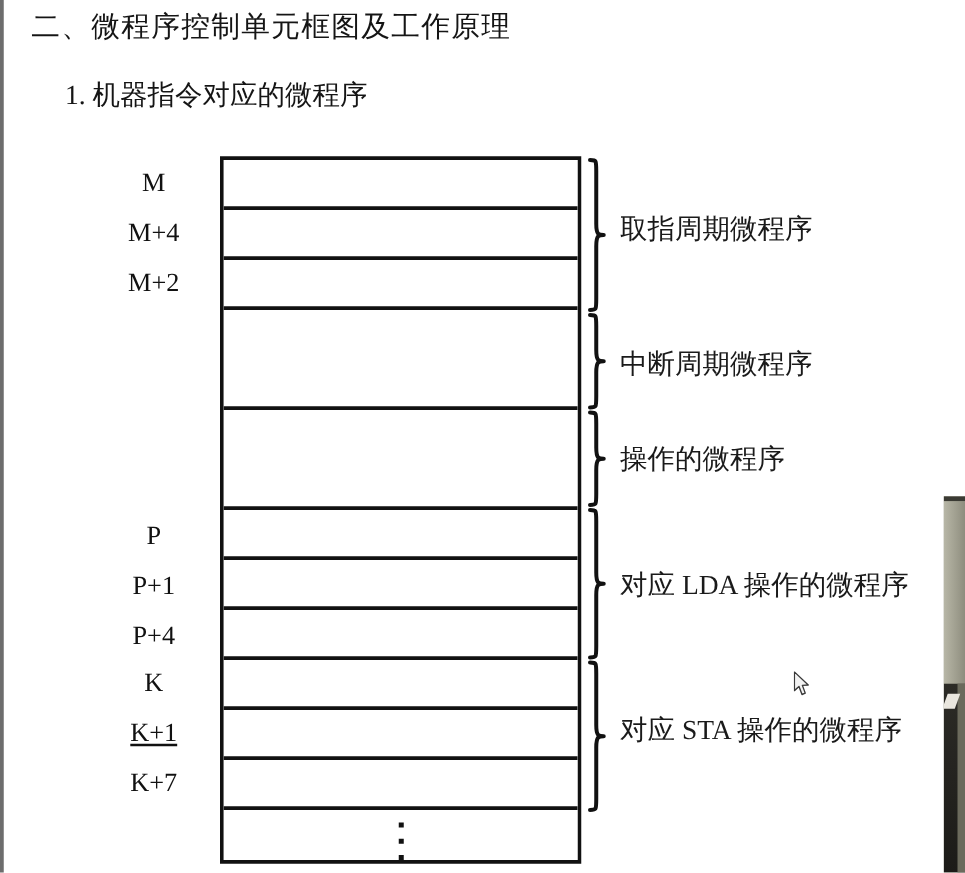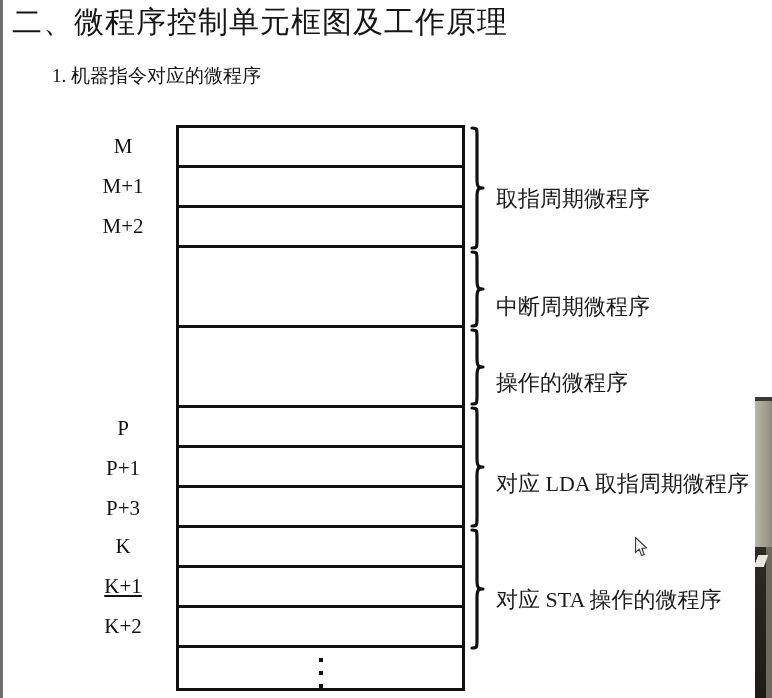--- a/index.html
+++ b/index.html
@@ -20,33 +20,33 @@
   #edge-left {
     position: absolute;
     left: 0; top: 0;
     width: 3px; height: 698px;
     background: #6d6d6d;
   }
 
   
   #slide-title {
     position: absolute;
-    left: 12px;
+    left: 25px;
     top: 2px;
-    font-size: 30px;
+    font-size: 23px;
     line-height: 40px;
     letter-spacing: 1px;
     white-space: nowrap;
     color: #151515;
   }
   #slide-subtitle {
     position: absolute;
     left: 52px;
     top: 58px;
-    font-size: 19px;
+    font-size: 22px;
     line-height: 36px;
     white-space: nowrap;
     color: #151515;
   }
 
   
   #memory-table {
     position: absolute;
     left: 176px;
     top: 125px;
@@ -102,21 +102,20 @@
     color: #111;
     overflow: hidden;
   }
   .brace svg { display: block; }
   .annotation {
     position: absolute;
     font-size: 22px;
     line-height: 26px;
     white-space: nowrap;
     color: #1a1a1a;
-    margin-top: 16px;
   }
 
   
   #video-overlay {
     position: absolute;
     left: 755px;
     top: 397px;
     width: 17px;
     height: 301px;
     overflow: hidden;
@@ -162,28 +161,28 @@
 <body>
 
 <div id="edge-left"></div>
 
 <div id="slide-title">二、微程序控制单元框图及工作原理</div>
 
 <div id="slide-subtitle">1. 机器指令对应的微程序</div>
 
 <div id="address-labels">
     <div class="addr-label" style="left: 78px; top: 134px;">M</div>
-    <div class="addr-label" style="left: 78px; top: 174px;">M+1</div>
+    <div class="addr-label" style="left: 78px; top: 174px;">M+4</div>
     <div class="addr-label" style="left: 78px; top: 214px; text-align: center;">M+2</div>
     <div class="addr-label" style="left: 78px; top: 416px;">P</div>
     <div class="addr-label" style="left: 78px; top: 456px;">P+1</div>
-    <div class="addr-label" style="left: 78px; top: 496px;">P+3</div>
+    <div class="addr-label" style="left: 78px; top: 496px;">P+4</div>
     <div class="addr-label" style="left: 78px; top: 534px;">K</div>
     <div class="addr-label" style="left: 78px; top: 574px; text-decoration: underline;">K+1</div>
-    <div class="addr-label" style="left: 78px; top: 614px;">K+2</div>
+    <div class="addr-label" style="left: 78px; top: 614px;">K+7</div>
   </div>
 
 <div id="memory-table">
     <div class="mem-row" style="top: 0px; height: 40px;"></div>
     <div class="mem-row" style="top: 40px; height: 40px;"></div>
     <div class="mem-row" style="top: 80px; height: 40px;"></div>
     <div class="mem-row" style="top: 120px; height: 80px;"></div>
     <div class="mem-row" style="top: 200px; height: 80px;"></div>
     <div class="mem-row" style="top: 280px; height: 40px;"></div>
     <div class="mem-row" style="top: 320px; height: 40px;"></div>
@@ -217,21 +216,21 @@
       <svg width="22" height="78" viewBox="0 0 22 78">
         <path d="M 4,2 C 9,2 9,2 9,11 L 9,30 C 9,39 11,39 15,39 C 11,39 9,39 9,48 L 9,67 C 9,76 9,76 4,76" fill="none" stroke="#111111" stroke-width="3.2" stroke-linecap="round" stroke-linejoin="round"></path>
       </svg>
     </div>
     <div class="annotation" style="left: 496px; top: 354px;">操作的微程序</div>
     <div class="brace" style="left: 468px; top: 406px; width: 22px; height: 122px;">
       <svg width="22" height="122" viewBox="0 0 22 122">
         <path d="M 4,2 C 9,2 9,2 9,11 L 9,52 C 9,61 11,61 15,61 C 11,61 9,61 9,70 L 9,111 C 9,120 9,120 4,120" fill="none" stroke="#111111" stroke-width="3.2" stroke-linecap="round" stroke-linejoin="round"></path>
       </svg>
     </div>
-    <div class="annotation" style="left: 496px; top: 455px;">对应 LDA 取指周期微程序</div>
+    <div class="annotation" style="left: 496px; top: 455px;">对应 LDA 操作的微程序</div>
     <div class="brace" style="left: 468px; top: 528px; width: 22px; height: 122px;">
       <svg width="22" height="122" viewBox="0 0 22 122">
         <path d="M 4,2 C 9,2 9,2 9,11 L 9,52 C 9,61 11,61 15,61 C 11,61 9,61 9,70 L 9,111 C 9,120 9,120 4,120" fill="none" stroke="#111111" stroke-width="3.2" stroke-linecap="round" stroke-linejoin="round"></path>
       </svg>
     </div>
     <div class="annotation" style="left: 496px; top: 571px;">对应 STA 操作的微程序</div>
   </div>
 
 <div id="video-overlay">
   <div class="v-top"></div>

